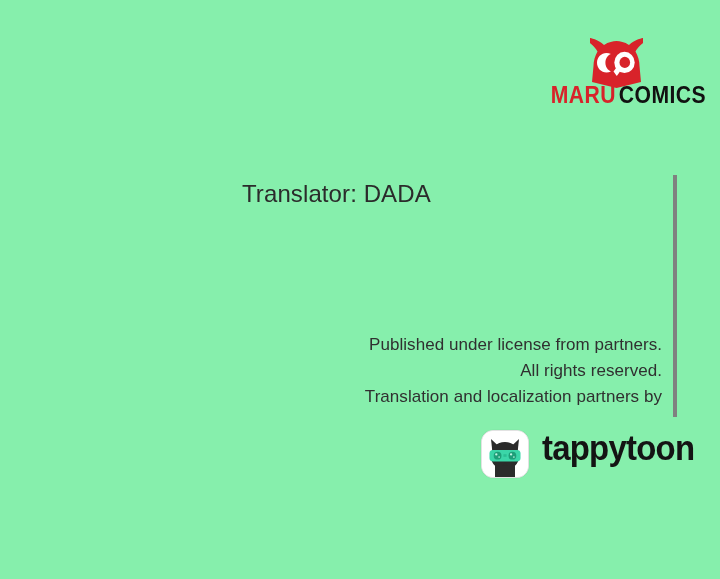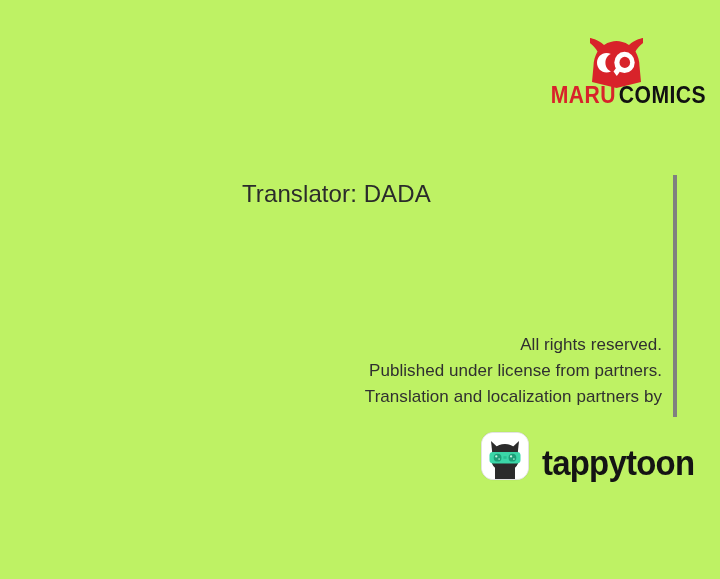--- a/index.html
+++ b/index.html
@@ -12,21 +12,21 @@
     height: 579px;
     position: relative;
     overflow: hidden;
     font-family: "Liberation Sans", sans-serif;
     -webkit-font-smoothing: antialiased;
   }
 
   .page {
     position: absolute;
     inset: 0;
-    background: #bef264;
+    background: #86efac;
   }
 
   
   .maru-logo {
     position: absolute;
     left: 545px;
     top: 36px;
     width: 142px;
     height: 78px;
   }
@@ -97,21 +97,21 @@
   }
   .rights .line { display: block; white-space: nowrap; }
 
   
   .tappytoon {
     position: absolute;
     left: 481px;
     top: 430px;
     height: 50px;
     display: flex;
-    align-items: flex-end;
+    align-items: flex-start;
   }
   .tt-icon {
     width: 46px;
     height: 46px;
     border-radius: 12px;
     background: #ffffff;
     border: 1px solid #e2e2e2;
     box-shadow: 0 0 0 0.5px rgba(0,0,0,0.04);
     overflow: hidden;
     position: relative;
@@ -153,22 +153,22 @@
     </div>
   </div>
 
   <div class="vrule"></div>
 
   <div class="credits">
     <span class="line">Translator: DADA</span>
   </div>
 
   <div class="rights">
+    <span class="line">Published under license from partners.</span>
     <span class="line">All rights reserved.</span>
-    <span class="line">Published under license from partners.</span>
     <span class="line">Translation and localization partners by</span>
   </div>
 
   <div class="tappytoon">
 
     <div class="tt-icon">
       <svg width="46" height="46" viewBox="0 0 46 46" xmlns="http://www.w3.org/2000/svg">
         <rect x="0" y="0" width="46" height="46" rx="11" fill="#ffffff"></rect>
 
         <path d="M9 8 L10.5 22 L17.5 16 Z" fill="#2B2B2B"></path>

